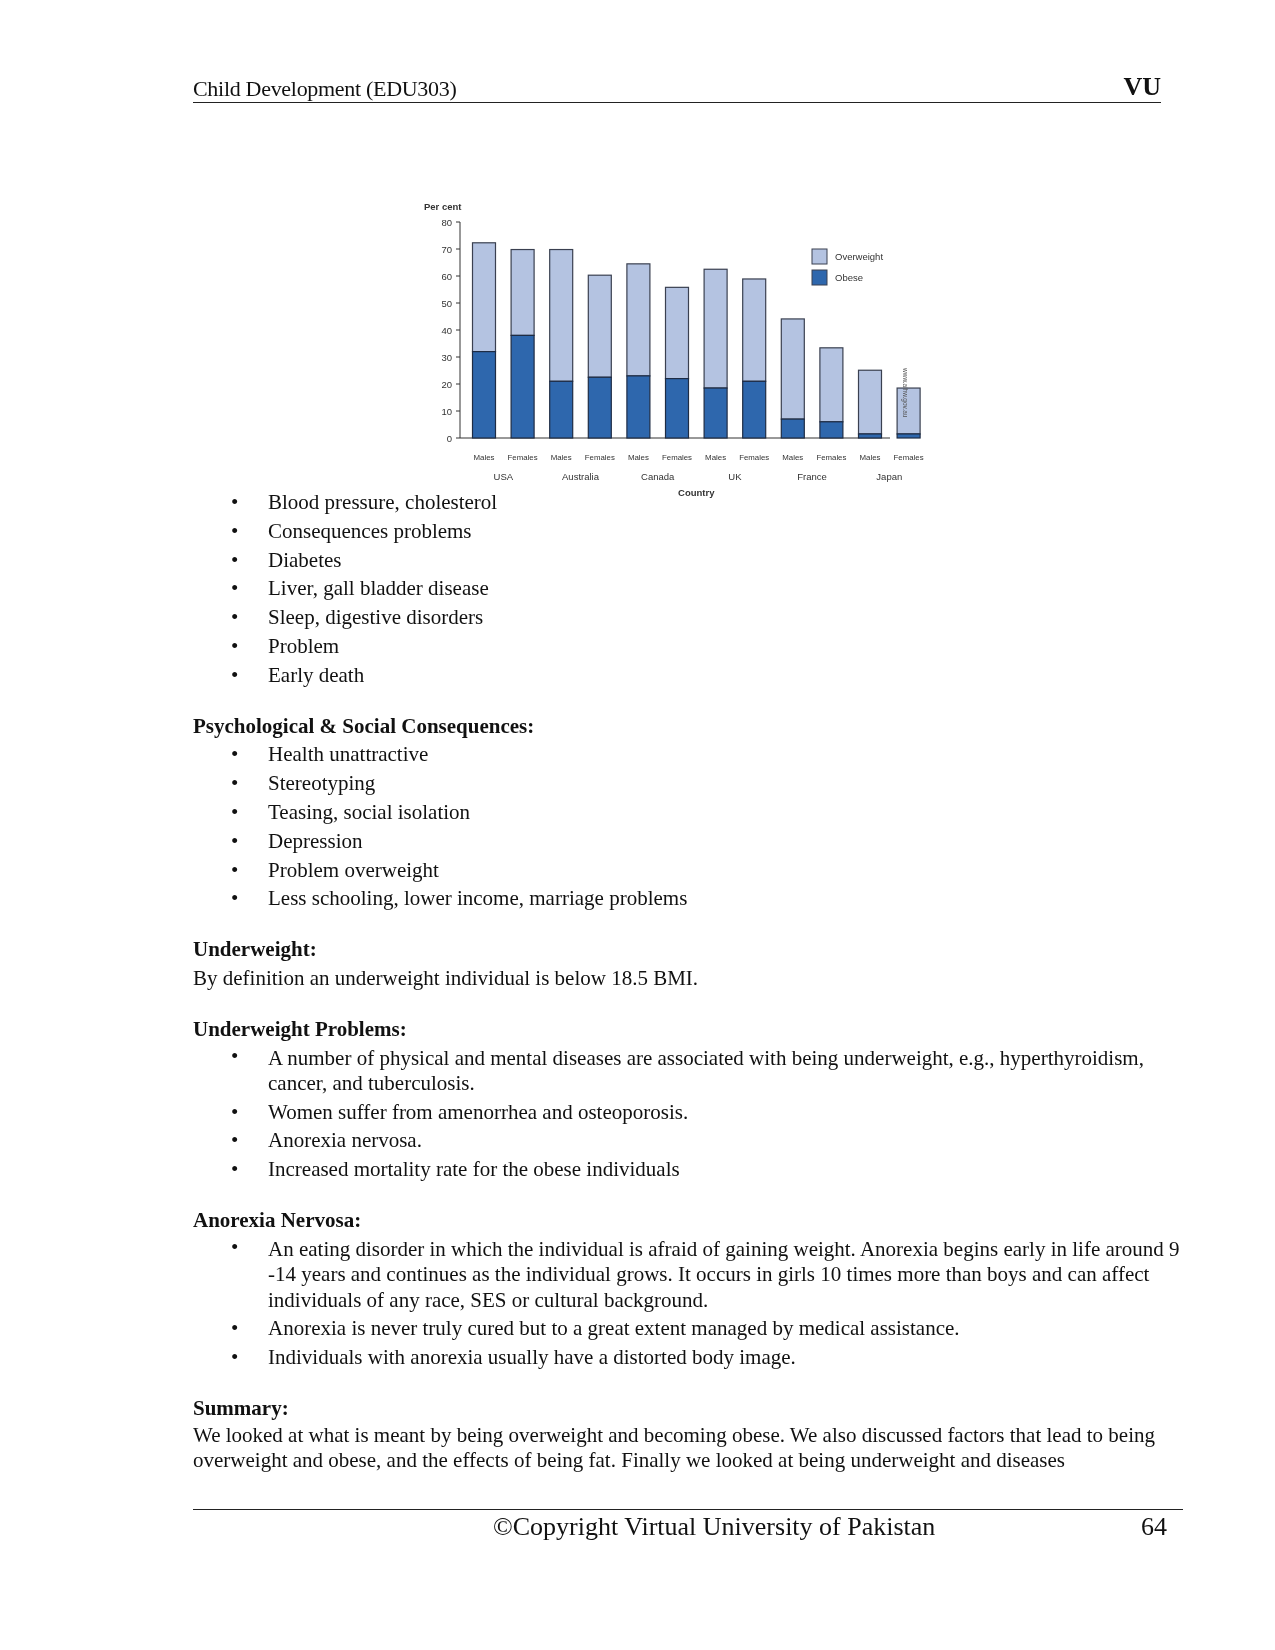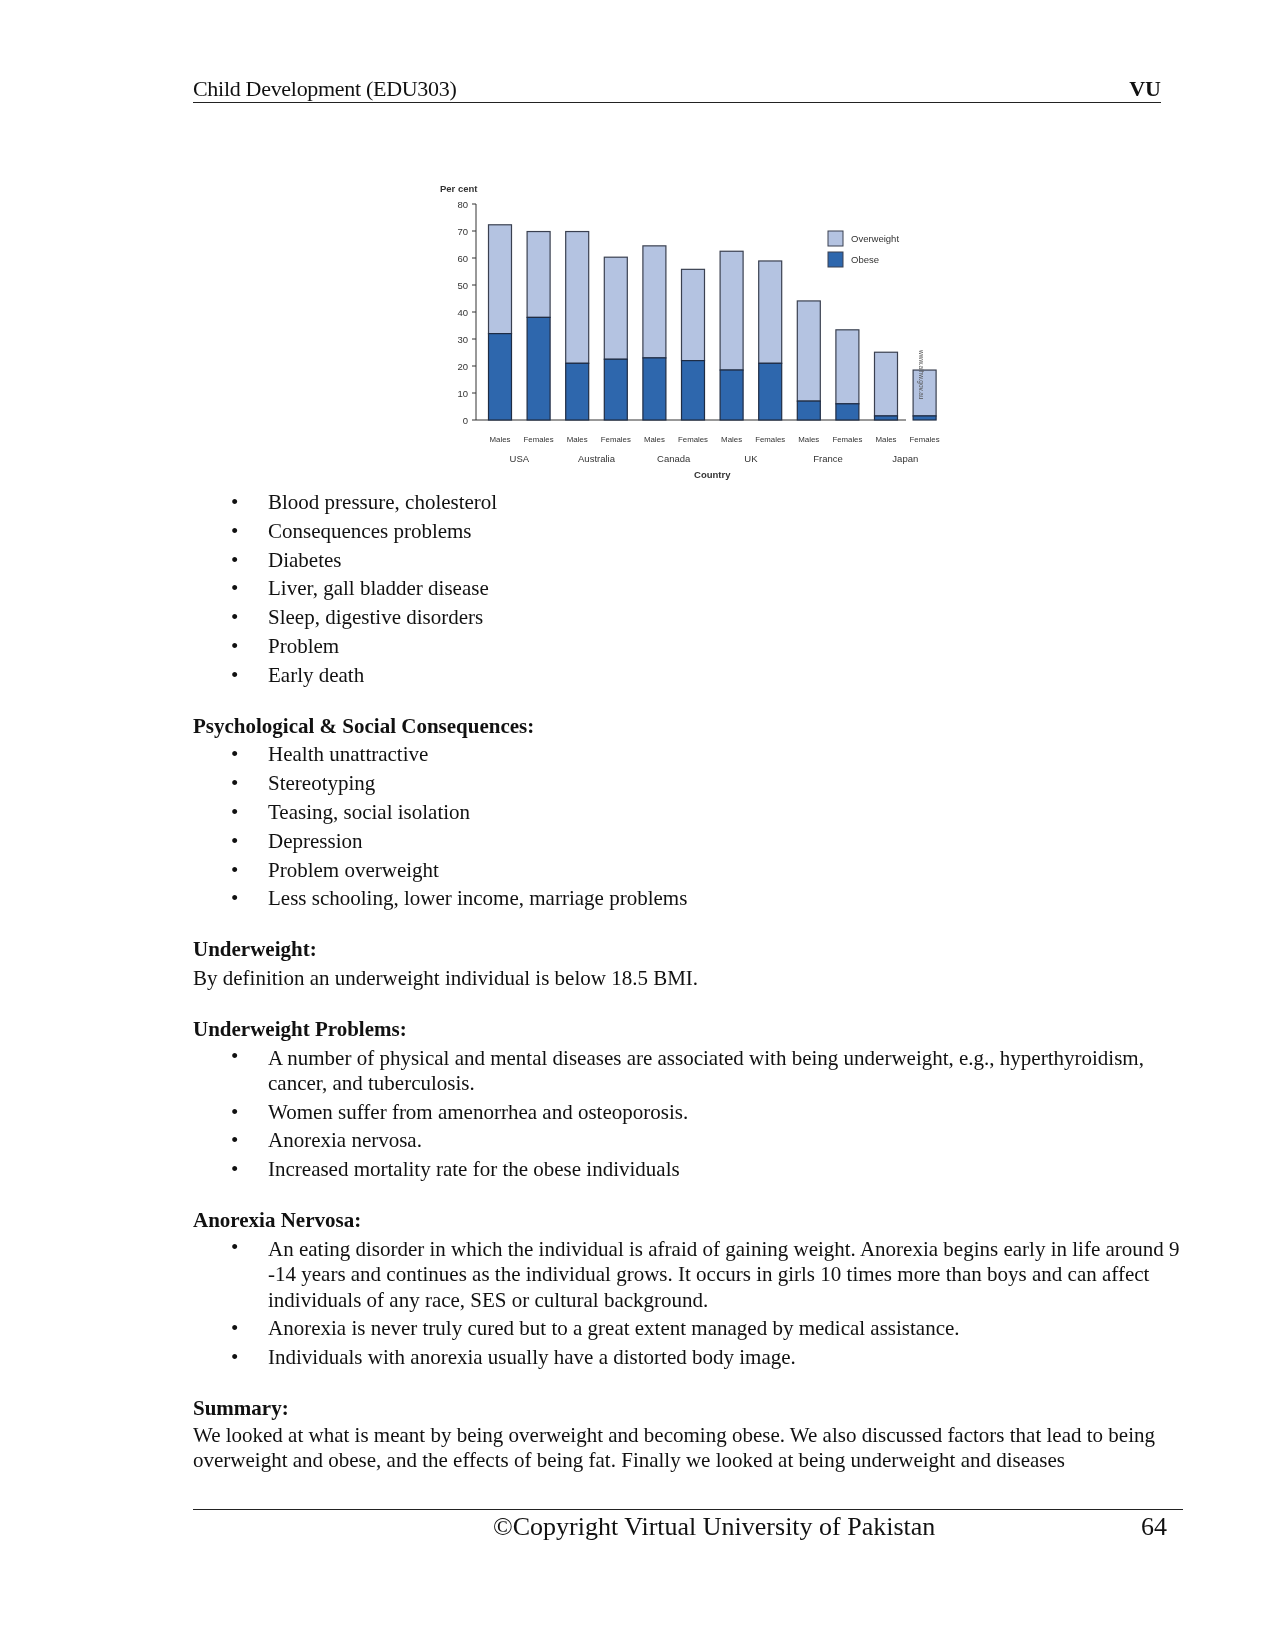--- a/index.html
+++ b/index.html
@@ -1,24 +1,24 @@
 <!DOCTYPE html>
 <html><head>
 <meta charset="utf-8">
 <style>
   html, body { margin:0; padding:0; background:#fff; }
   body { width:1275px; height:1650px; position:relative; overflow:hidden;
          font-family:"Liberation Serif","DejaVu Serif",serif; color:#111; }
   .header { position:absolute; left:193px; top:72px; width:968px; height:30px;
             border-bottom:1.5px solid #222; }
   .header .title { position:absolute; left:0; bottom:0px; font-size:22px; letter-spacing:-0.3px;font-family:Liberation Serif, serif; }
-  .header .vu { position:absolute; right:0; bottom:0px; font-size:22px; font-weight:bold; }
+  .header .vu { position:absolute; right:0; bottom:0px; font-size:26px; font-weight:bold; }
 
-  .chart { position:absolute; left:420px; top:184px; width:520px; height:310px;
-           font-family:"Liberation Sans","DejaVu Sans",sans-serif; color:#0c4a6e;margin-left:16px; }
+  .chart { position:absolute; left:420px; top:202px; width:520px; height:310px;
+           font-family:"Liberation Sans","DejaVu Sans",sans-serif; color:#0c4a6e; }
   .chart svg { display:block; }
 
   .content { position:absolute; left:193px; top:488px; width:1000px; font-size:21px; line-height:28.8px; }
   .sec-title { font-weight:bold; margin:0; }
   ul { list-style:none; margin:0; padding:0; }
   li { position:relative; padding-left:75px; }
   li .bullet { position:absolute; left:38px; top:0; }
   .gap { height:22px; }
   .para { margin:0; }
   .wrap-li { line-height:25.5px; padding-top:2px; padding-bottom:1px; }

